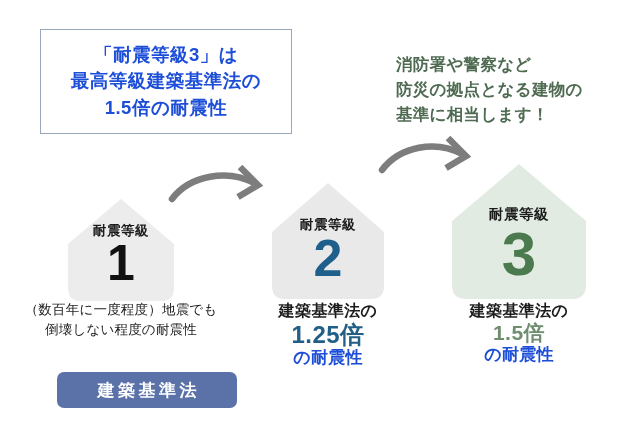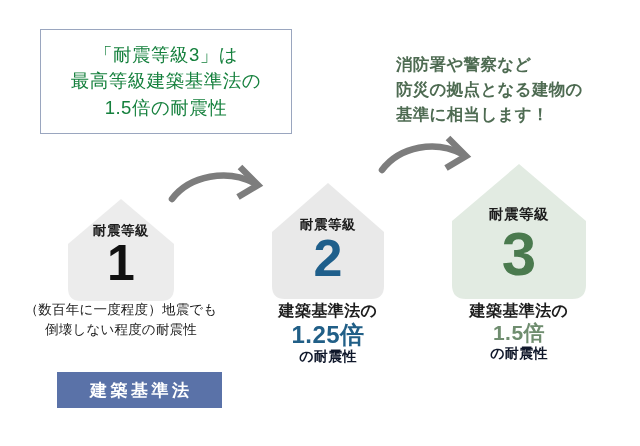--- a/index.html
+++ b/index.html
@@ -28,23 +28,23 @@
     height: 105px;
     border: 1.6px solid #9aa6bf;
     background: #ffffff;
     box-sizing: border-box;
     display: flex;
     flex-direction: column;
     align-items: center;
     justify-content: center;
   }
   .callout-line {
-    color: #15803d;
+    color: #1d4ed8;
     font-size: 18.5px;
-    font-weight: normal;
+    font-weight: bold;
     line-height: 1.42;
     letter-spacing: 0.5px;
     white-space: nowrap;
   }
 
   
   .note-green {
     position: absolute;
     left: 396px;
     top: 52px;
@@ -131,36 +131,36 @@
     line-height: 1.35;
   }
   .cap-big {
     font-weight: bold;
     line-height: 1.05;
     letter-spacing: 0.5px;
   }
   #caption-2 .cap-big { font-size: 24px; color: #215f87; }
   #caption-3 .cap-big { font-size: 21px; color: #6f8d6f; }
   .cap-bottom {
-    font-size: 14px;
-    font-weight: bold;
-    color: #0f172a;
+    font-size: 17px;
+    font-weight: bold;
+    color: #1d4ed8;
     line-height: 1.3;
     letter-spacing: 0.3px;
   }
 
   
   .badge {
     position: absolute;
     left: 57px;
     top: 372px;
-    width: 165px;
+    width: 180px;
     height: 36px;
     background: #5a72a8;
-    border-radius: 0;
+    border-radius: 7px;
     display: flex;
     align-items: center;
     justify-content: center;
     color: #ffffff;
     font-size: 17px;
     font-weight: bold;
     letter-spacing: 3.5px;
     text-indent: 3.5px;
     box-sizing: border-box;
   }

